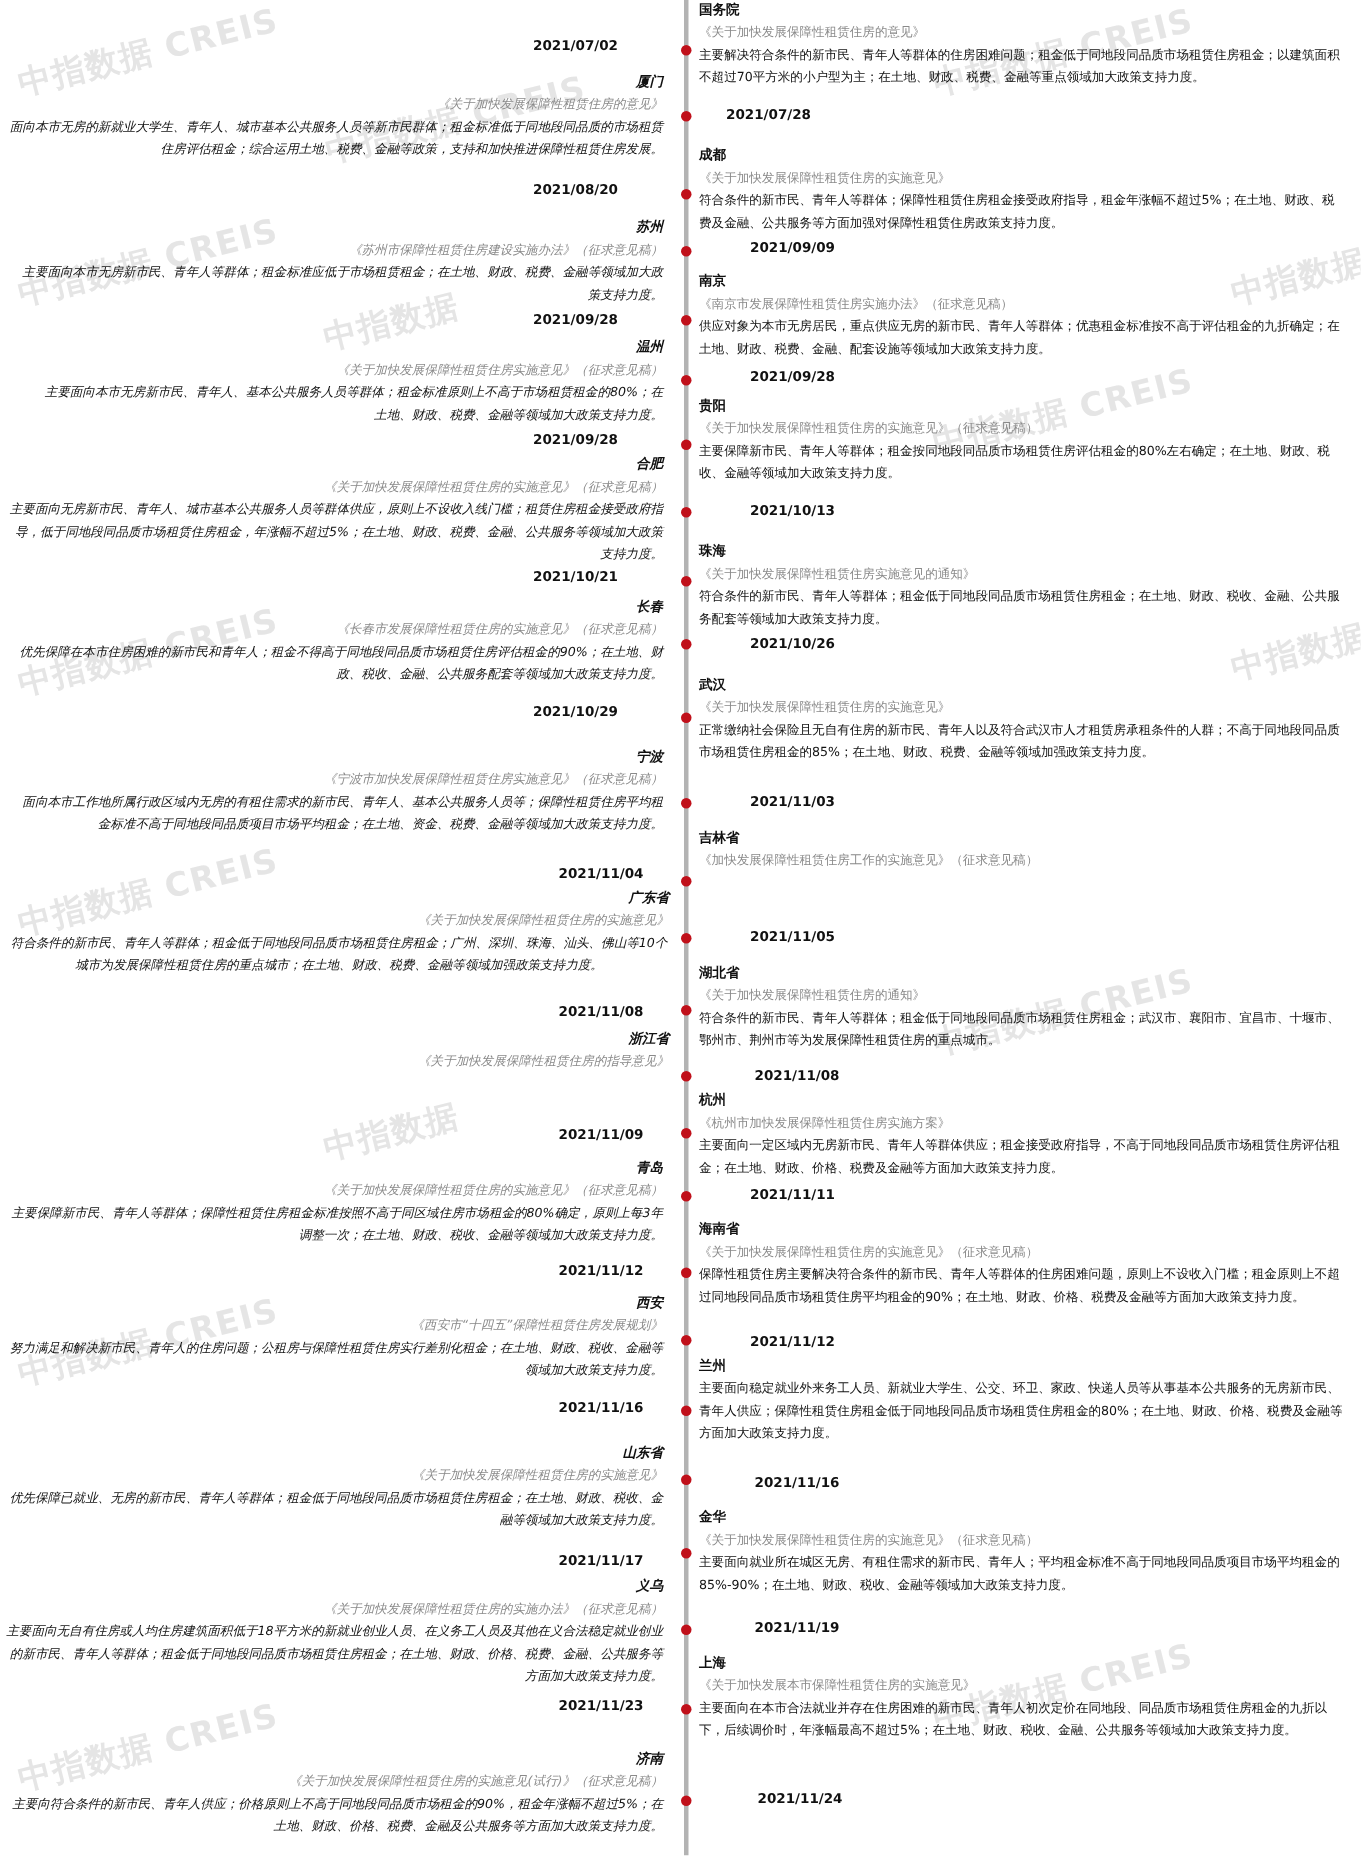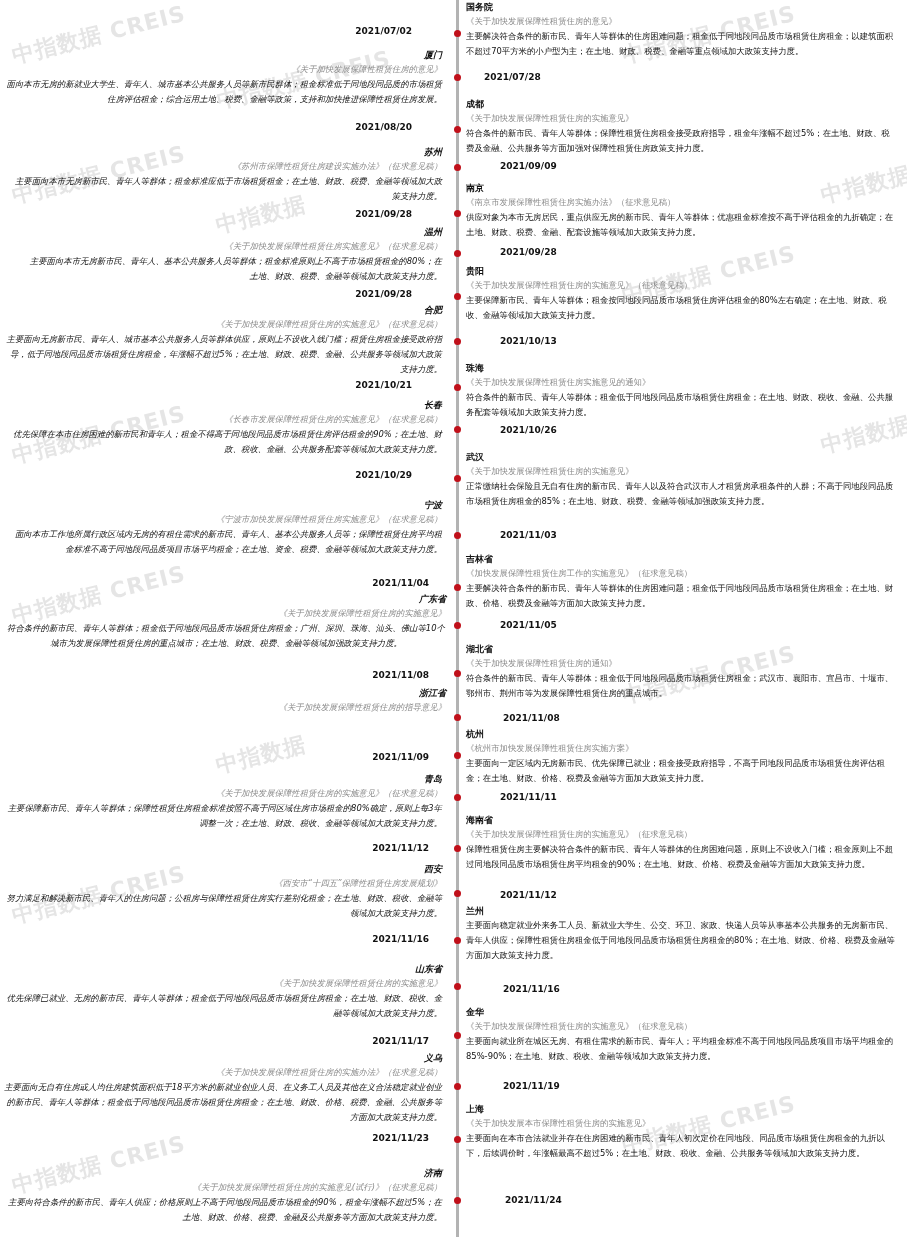--- a/index.html
+++ b/index.html
@@ -205,35 +205,34 @@
 <div class="entry right" style="top:450px;width:430px">
   <div class="city">武汉</div>
   <div class="doc">《关于加快发展保障性租赁住房的实施意见》</div>
   <div class="desc">正常缴纳社会保险且无自有住房的新市民、青年人以及符合武汉市人才租赁房承租条件的人群；不高于同地段同品质市场租赁住房租金的85%；在土地、财政、税费、金融等领域加强政策支持力度。</div>
 </div>
 
 <div class="date" style="left:500px;top:530px">2021/11/03</div>
 <div class="entry right" style="top:552px;width:430px">
   <div class="city">吉林省</div>
   <div class="doc">《加快发展保障性租赁住房工作的实施意见》（征求意见稿）</div>
-  <div class="desc">主要解决符合条件的新市民、青年人等群体的住房困难问题；租金低于同地段同品质市场租赁住房租金；在土地、财政、价格、税费及金融等方面加大政策支持力度。</div>
 </div>
 
 <div class="date" style="left:500px;top:620px">2021/11/05</div>
 <div class="entry right" style="top:642px;width:430px">
   <div class="city">湖北省</div>
   <div class="doc">《关于加快发展保障性租赁住房的通知》</div>
   <div class="desc">符合条件的新市民、青年人等群体；租金低于同地段同品质市场租赁住房租金；武汉市、襄阳市、宜昌市、十堰市、鄂州市、荆州市等为发展保障性租赁住房的重点城市。</div>
 </div>
 
 <div class="date" style="left:503px;top:713px">2021/11/08</div>
 <div class="entry right" style="top:727px;width:430px">
   <div class="city">杭州</div>
   <div class="doc">《杭州市加快发展保障性租赁住房实施方案》</div>
-  <div class="desc">主要面向一定区域内无房新市民、优先保障已就业；租金接受政府指导，不高于同地段同品质市场租赁住房评估租金；在土地、财政、价格、税费及金融等方面加大政策支持力度。</div>
+  <div class="desc">主要面向一定区域内无房新市民、青年人等群体供应；租金接受政府指导，不高于同地段同品质市场租赁住房评估租金；在土地、财政、价格、税费及金融等方面加大政策支持力度。</div>
 </div>
 
 <div class="date" style="left:500px;top:792px">2021/11/11</div>
 <div class="entry right" style="top:813px;width:430px">
   <div class="city">海南省</div>
   <div class="doc">《关于加快发展保障性租赁住房的实施意见》（征求意见稿）</div>
   <div class="desc">保障性租赁住房主要解决符合条件的新市民、青年人等群体的住房困难问题，原则上不设收入门槛；租金原则上不超过同地段同品质市场租赁住房平均租金的90%；在土地、财政、价格、税费及金融等方面加大政策支持力度。</div>
 </div>
 
 <div class="date" style="left:500px;top:890px">2021/11/12</div>

